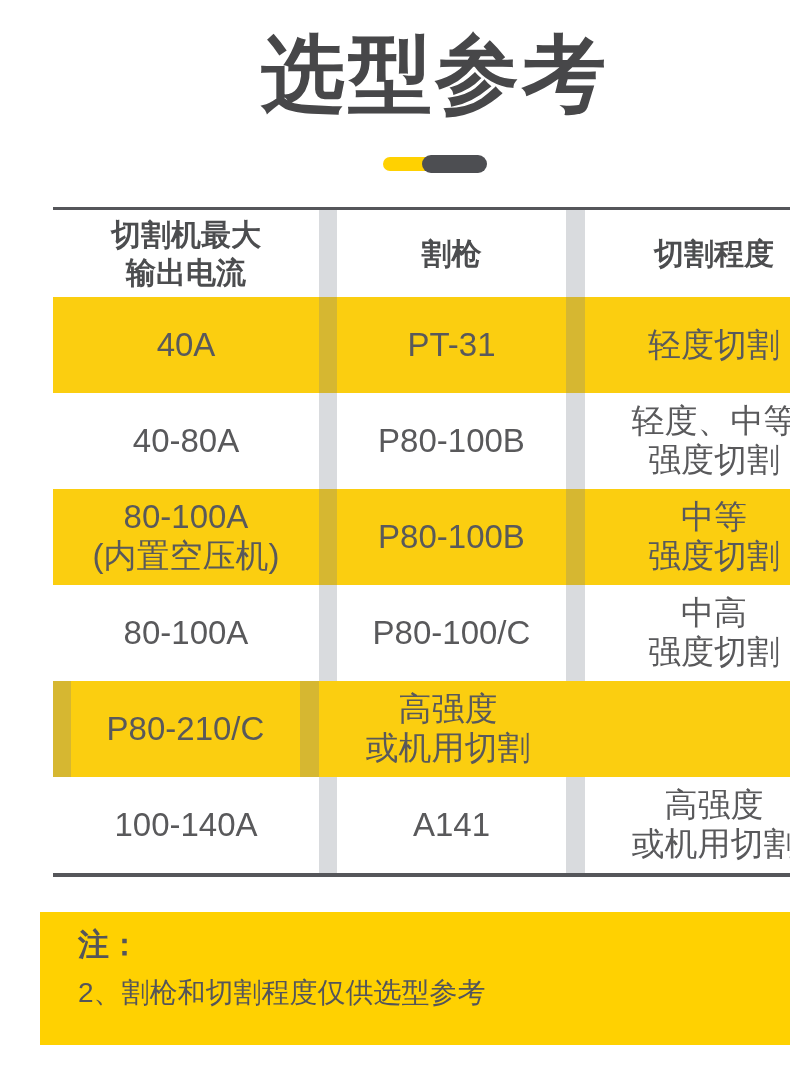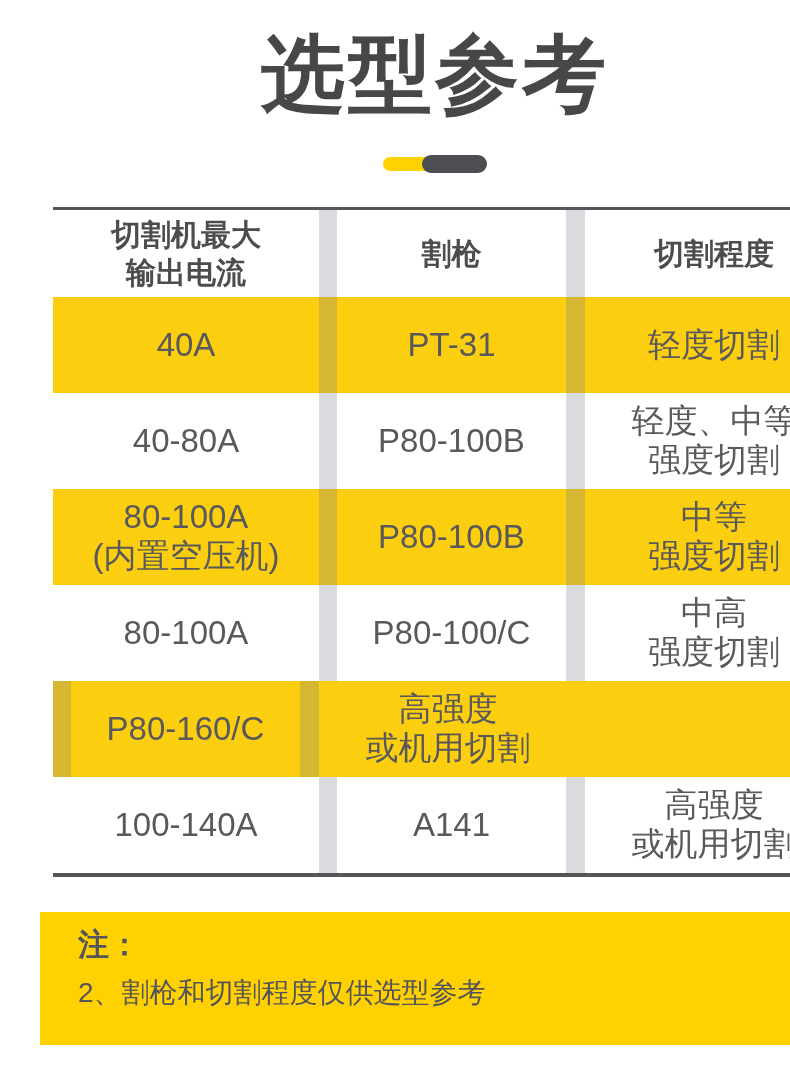--- a/index.html
+++ b/index.html
@@ -142,21 +142,21 @@
           </div>
     <div class="vsep vsep2"></div>
     <div class="cell c3">
             <div class="line">中高</div>
             <div class="line">强度切割</div>
           </div>
   </div>
         <div class="row row-yellow">
     <div class="vsep"></div>
     <div class="cell c2">
-            <div class="line">P80-160/C</div>
+            <div class="line">P80-210/C</div>
           </div>
     <div class="vsep vsep2"></div>
     <div class="cell c3">
             <div class="line">高强度</div>
             <div class="line">或机用切割</div>
           </div>
   </div>
         <div class="row">
     <div class="cell c1">
             <div class="line">100-140A</div>

